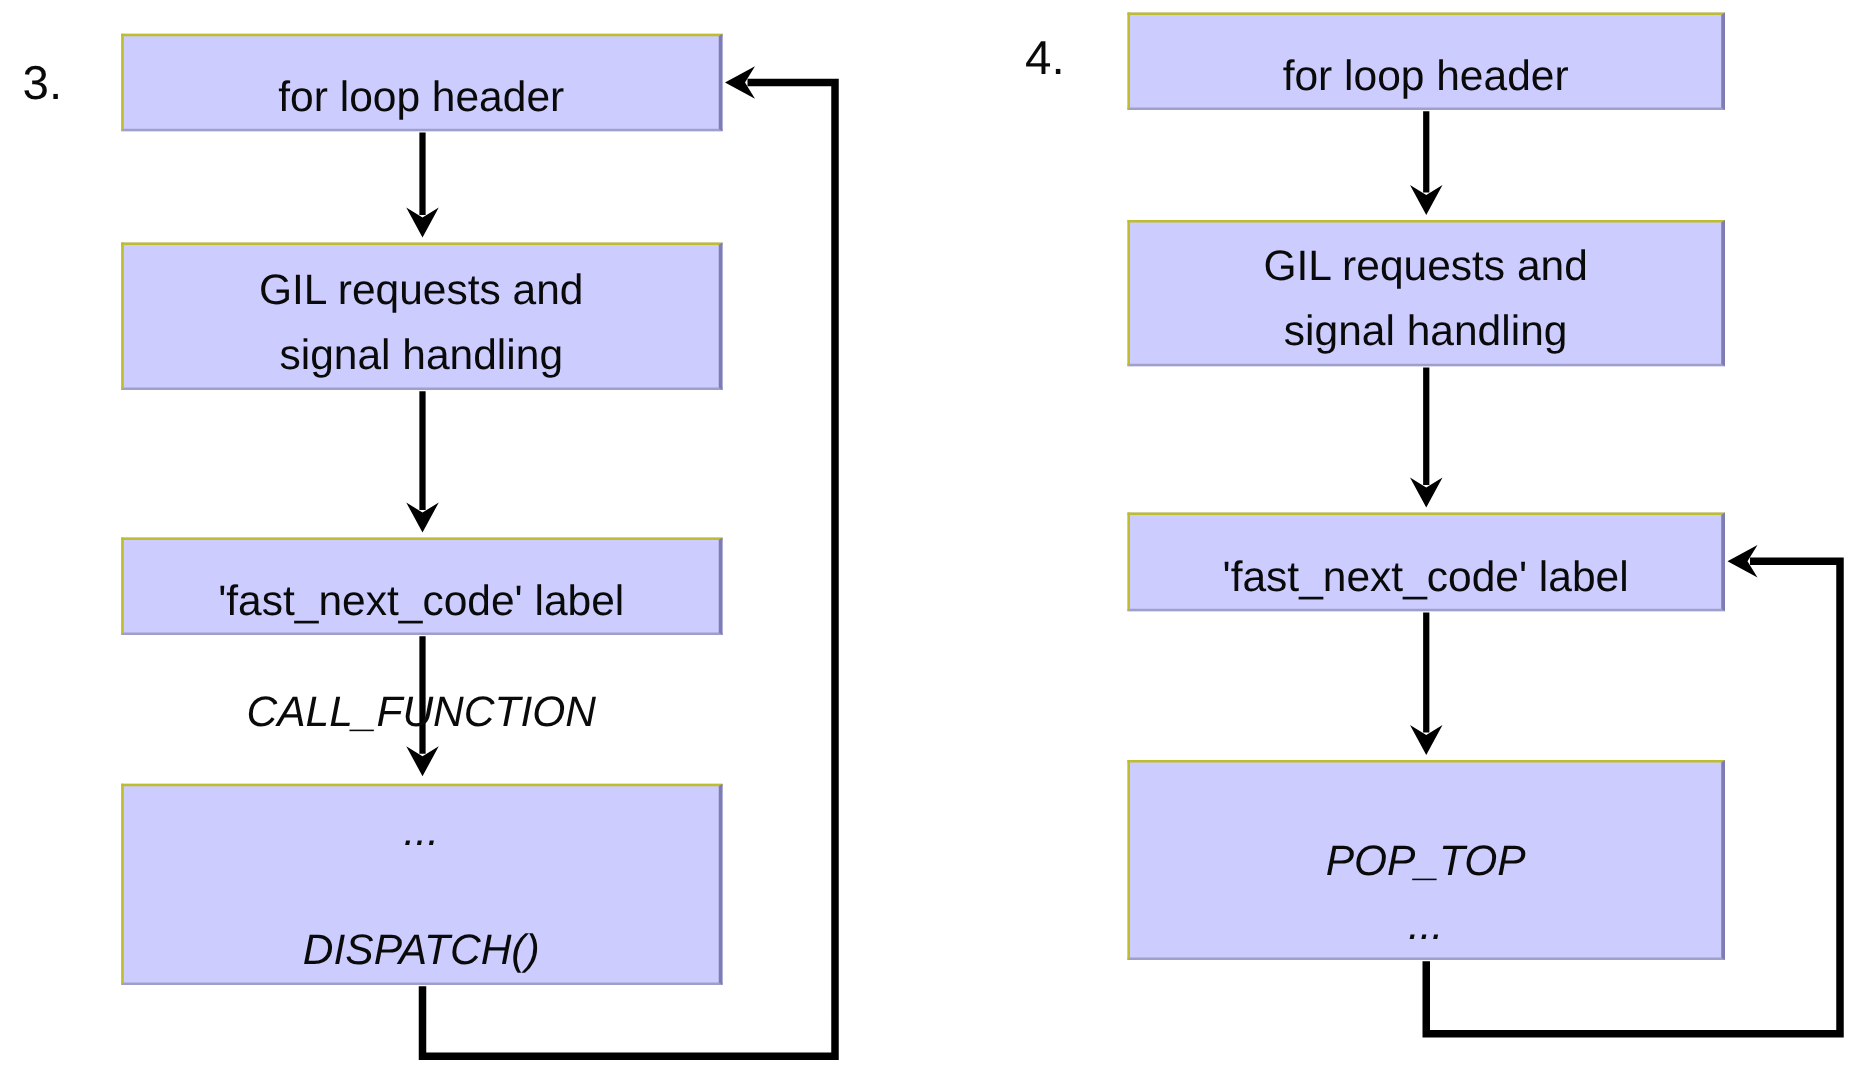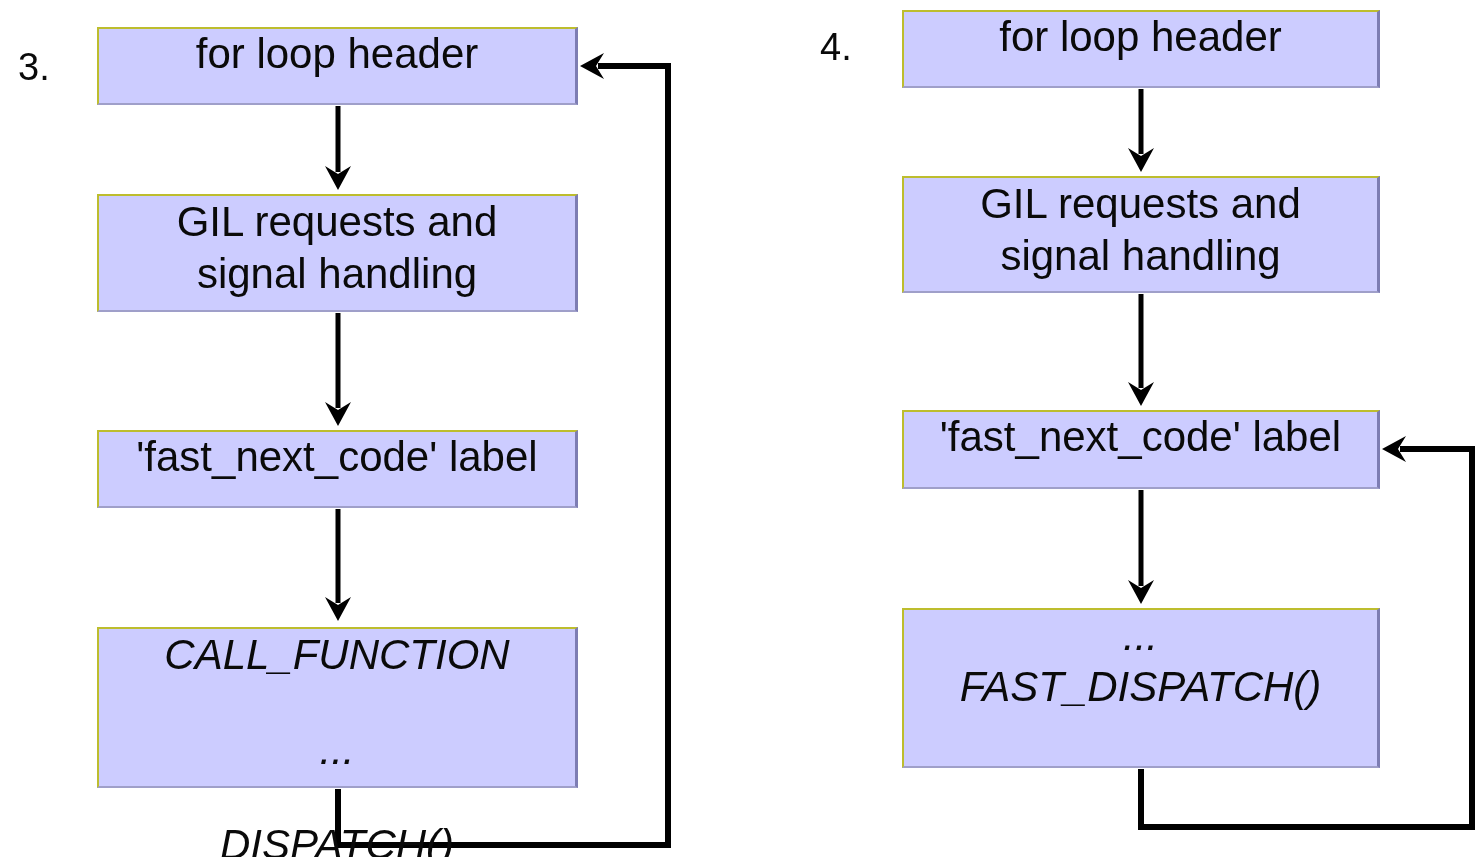--- a/index.html
+++ b/index.html
@@ -32,23 +32,23 @@
     position: absolute;
     box-sizing: border-box;
     background: #ccccff;
     border-top: 2px solid #bdbd2e;
     border-left: 2px solid #bdbd2e;
     border-right: 3px solid #7d7db3;
     border-bottom: 2px solid #9f9fc9;
     display: flex;
     flex-direction: column;
     align-items: center;
-    justify-content: flex-start;
+    justify-content: flex-end;
     text-align: center;
-    font-size: 42px;
+    font-size: 34px;
     line-height: 50px;
   }
   .flow-box.italic { font-style: italic; }
   .flow-box .box-line { white-space: nowrap; }
 
   
   .l-col { left: 97px; width: 481px; }
   .box-l1 { top: 27px;  height: 78px;  }
   .box-l2 { top: 194px; height: 118px; line-height: 52px; }
   .box-l3 { top: 430px; height: 78px;  }
@@ -128,17 +128,17 @@
   <div class="flow-box r-col box-r2">
     <div class="box-line">GIL requests and</div>
     <div class="box-line">signal handling</div>
   </div>
 
   <div class="flow-box r-col box-r3">
     <div class="box-line">'fast_next_code' label</div>
   </div>
 
   <div class="flow-box r-col box-r4 italic">
+    <div class="box-line">POP_TOP</div>
     <div class="box-line">...</div>
-    <div class="box-line">FAST_DISPATCH()</div>
   </div>
 
 </div>
 
 </body></html>

